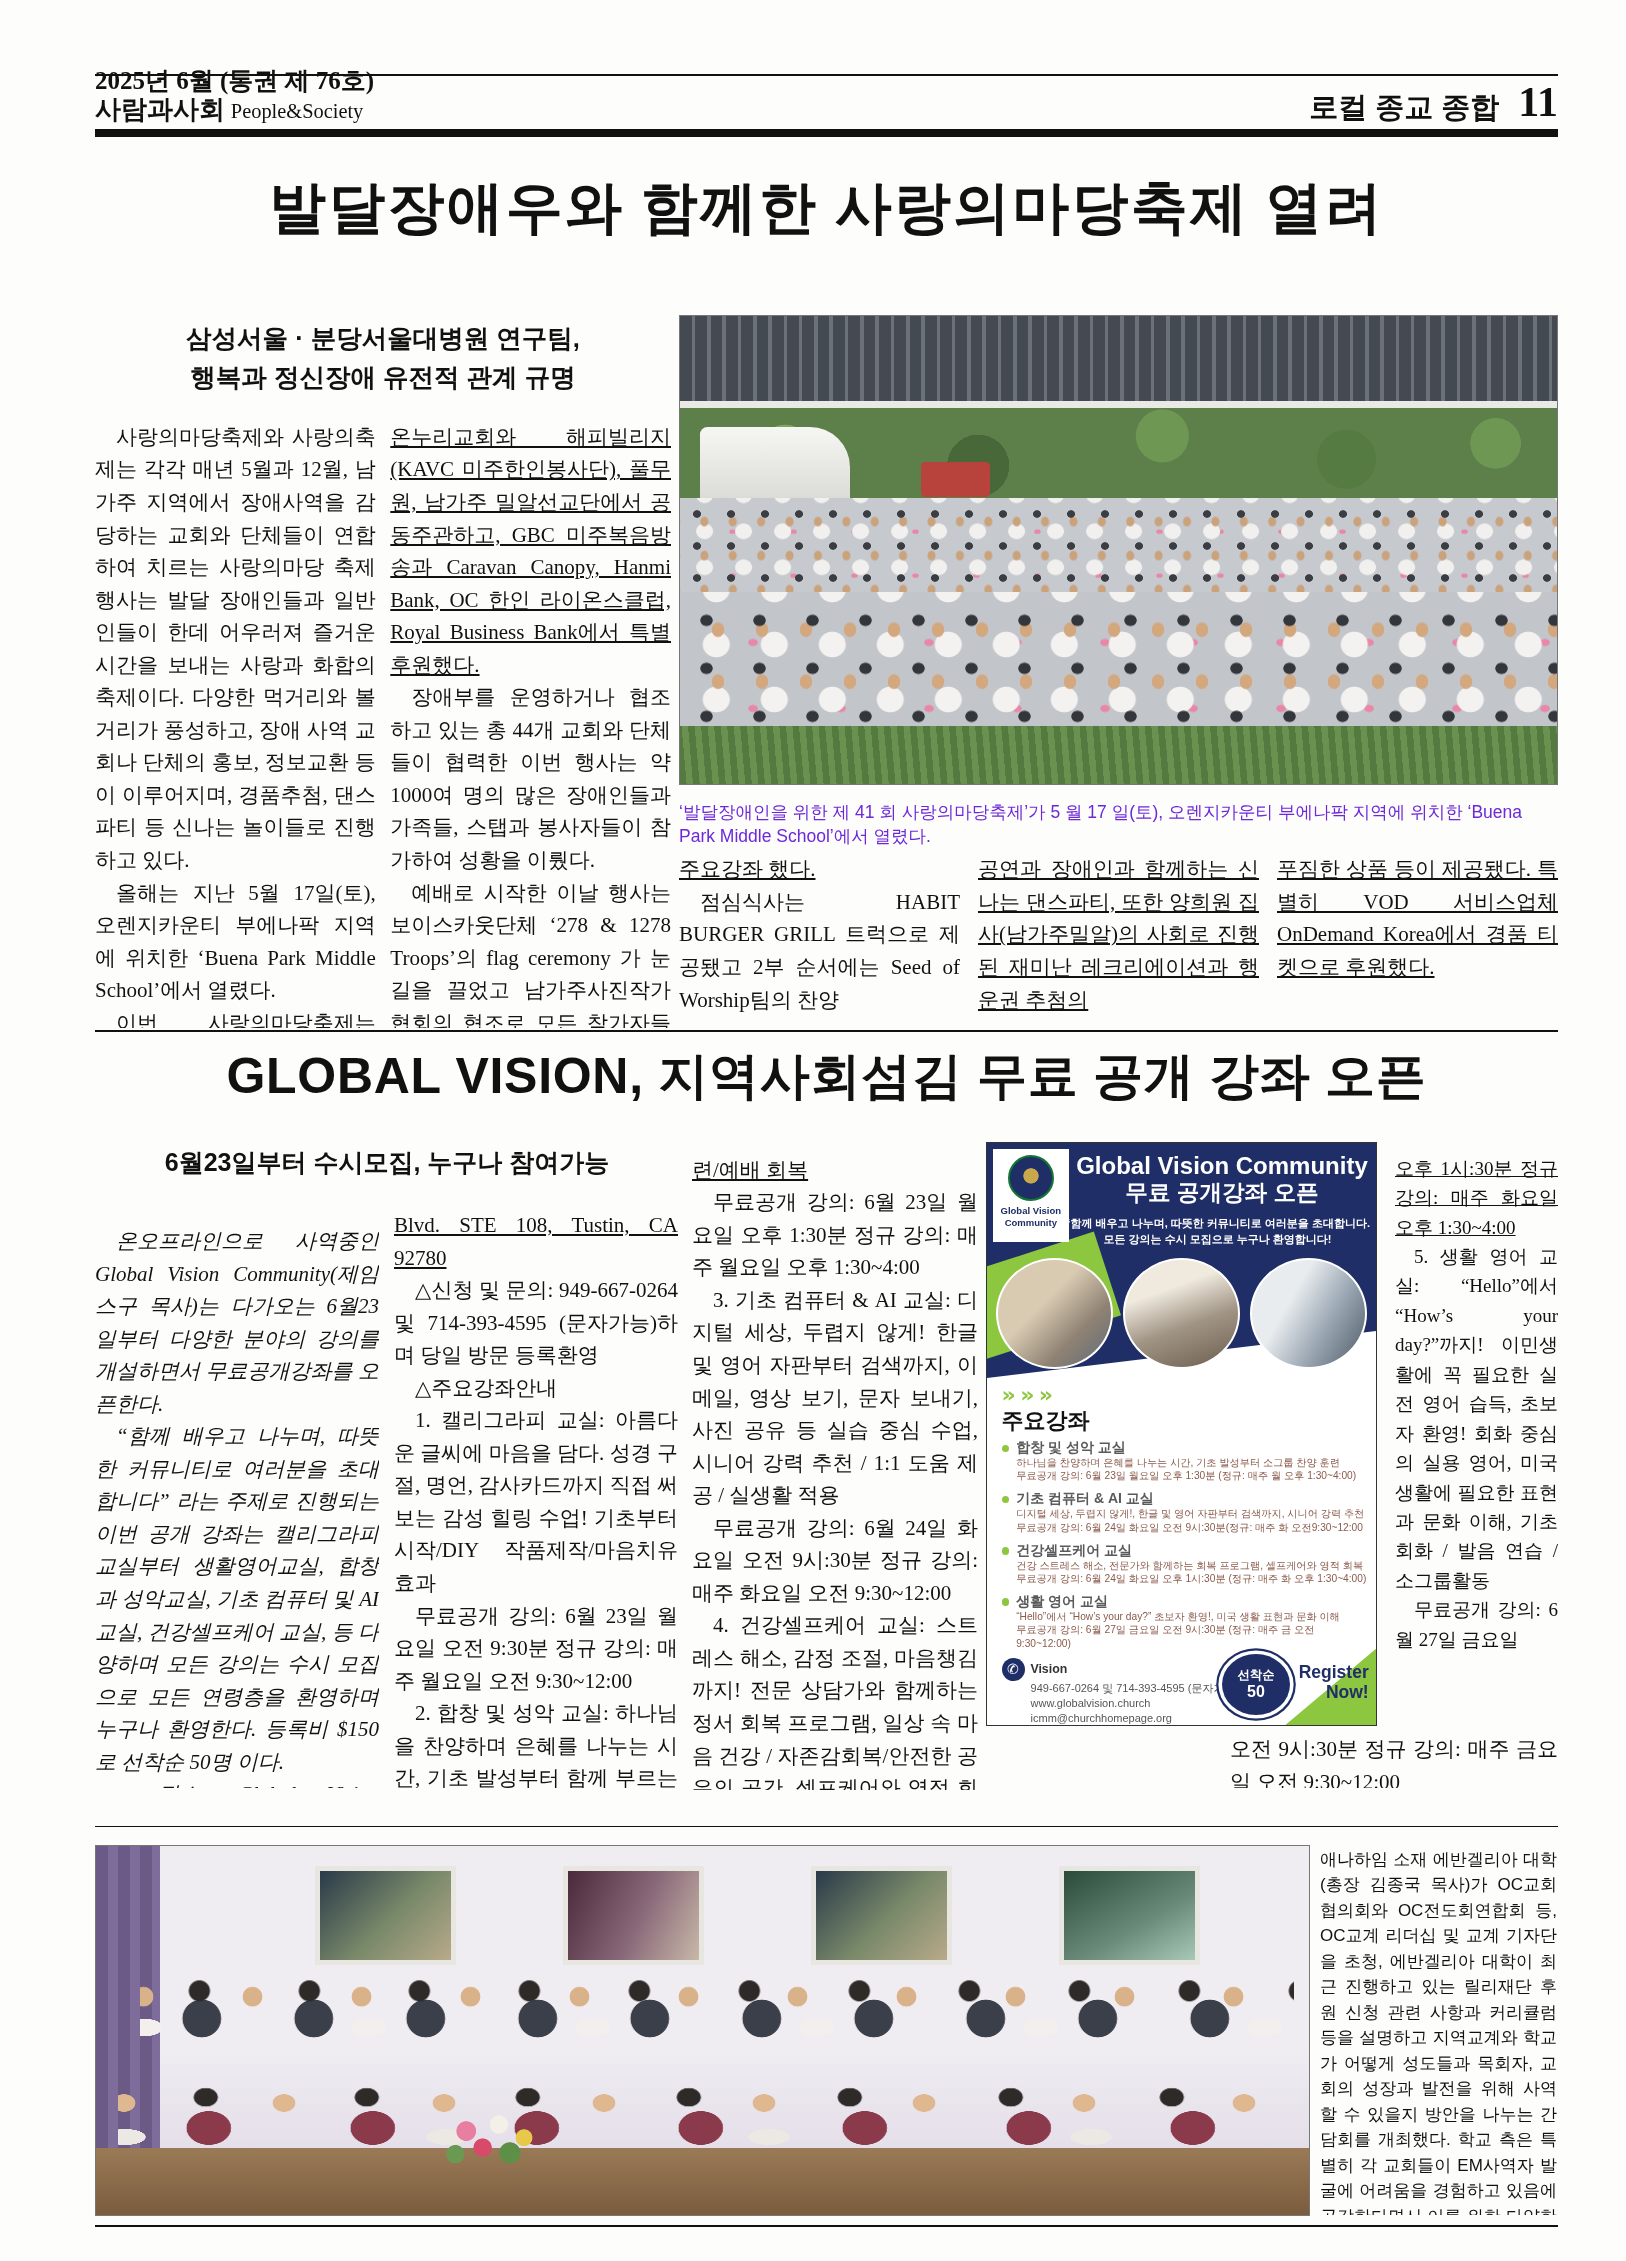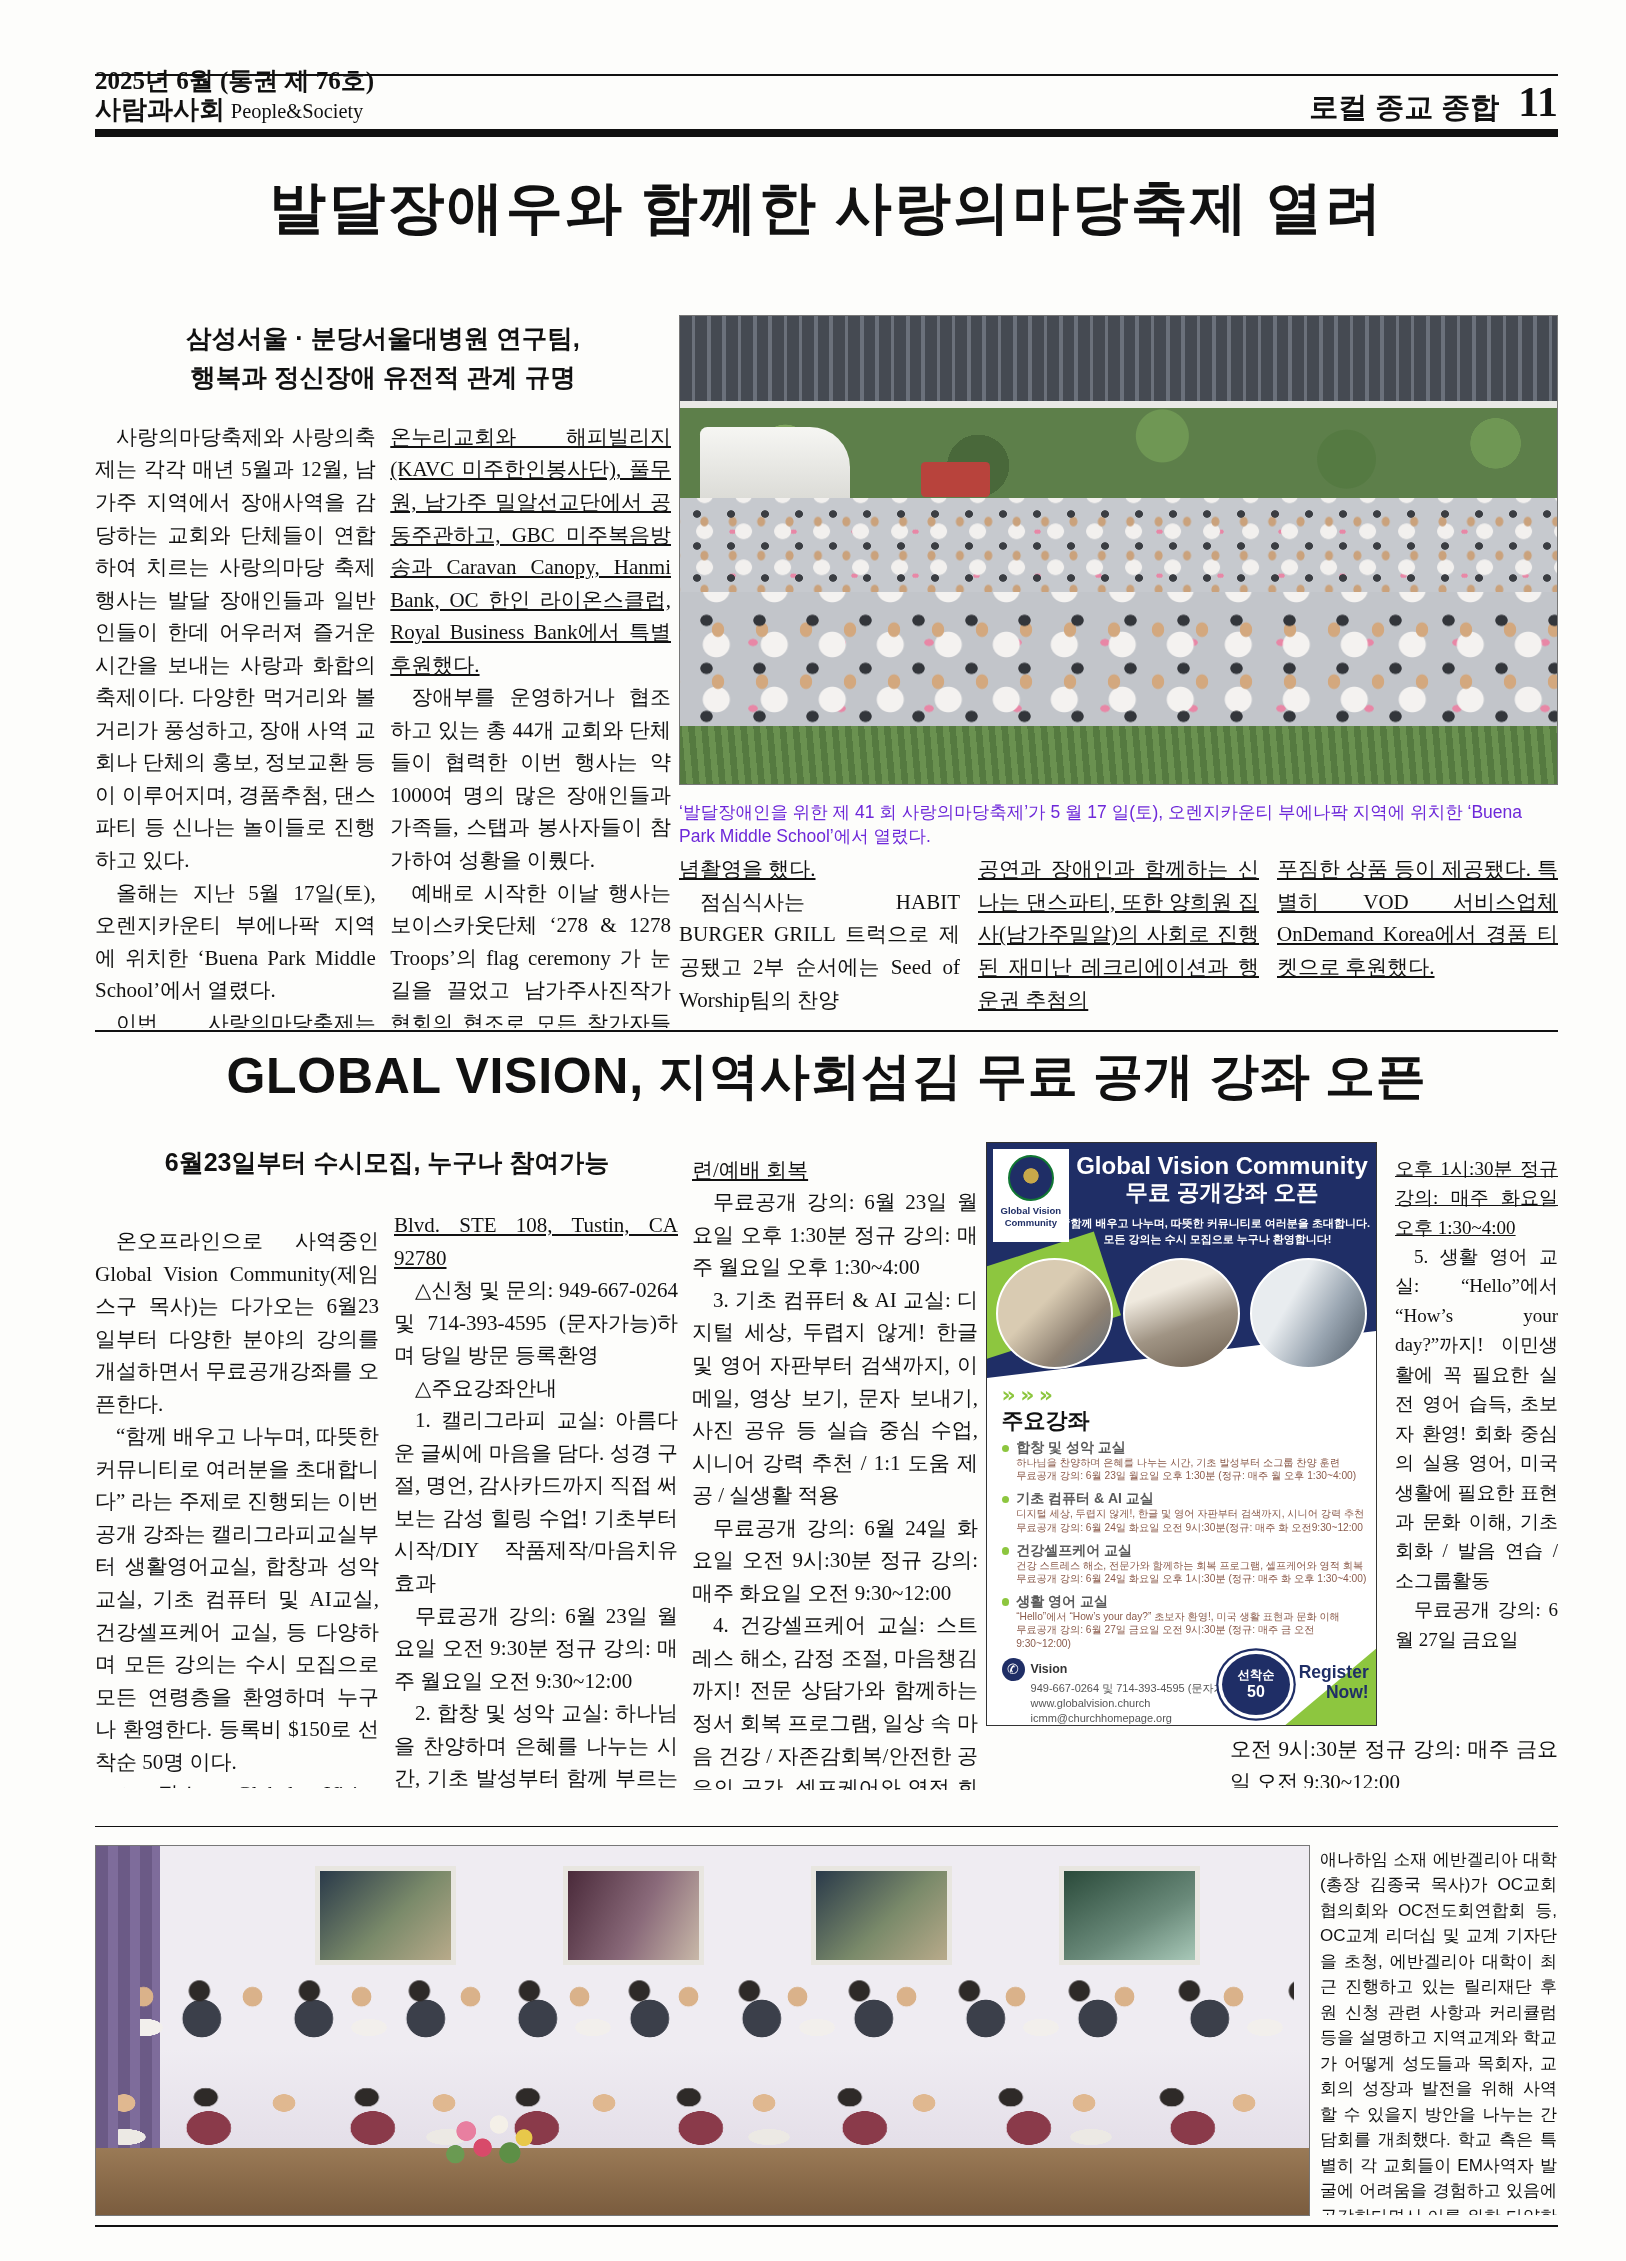--- a/index.html
+++ b/index.html
@@ -54,21 +54,21 @@
   .photo1-caption{font:17.5px/1.35 "Liberation Sans",sans-serif;color:#6d28d9;margin-top:16px;height:48px;overflow:hidden;}
   .a1-bottomcols{display:flex;gap:18px;margin-top:4.4px;}
   .a1-bottomcols .col{height:172px;overflow:hidden;}
   .rule{position:absolute;left:95px;width:1463px;border-top:2.2px solid #111;}
   
   .a2-head{position:absolute;left:95px;top:1049px;width:1463px;text-align:center;
            font:700 50px/1.1 "Liberation Sans",sans-serif;letter-spacing:0.7px;}
   .a2-body{position:absolute;left:95px;top:1142px;width:1463px;height:648px;}
   .a2-subhead{position:absolute;left:0;top:4.4px;width:584px;text-align:center;
               font:700 25px/1.3 "Liberation Sans",sans-serif;}
-  .a2-col1{position:absolute;left:0;top:83px;width:284px;height:563px;overflow:hidden;}
+  .a2-col1{position:absolute;left:0;top:83px;width:284px;height:563px;overflow:hidden;font-style:italic;}
   .a2-col2{position:absolute;left:299px;top:67px;width:284px;height:579px;overflow:hidden;}
   .a2-col3{position:absolute;left:597px;top:11.7px;width:286px;height:636px;overflow:hidden;}
   .a2-col5{position:absolute;left:1300px;top:11.7px;width:163px;height:576px;overflow:hidden;font-size:19px;}
   .a2-below{position:absolute;left:1135px;top:591px;width:328px;overflow:hidden;height:55px;}
   .a2-below p{text-indent:0;}
   
   .flyer{position:absolute;left:891px;top:0;width:391px;height:584px;background:#fff;
          border:1.5px solid #333;box-sizing:border-box;overflow:hidden;
          font-family:"Liberation Sans",sans-serif;}
   .flyer::after{content:"";position:absolute;right:-1.5px;bottom:-1.5px;
@@ -191,21 +191,21 @@
         <div class="p1-trees"></div>
         <div class="p1-tent"></div>
         <div class="p1-canopy-red"></div>
         <div class="p1-crowd-far"></div>
         <div class="p1-crowd-near"></div>
         <div class="p1-grass"></div>
       </div>
       <div class="photo1-caption">‘발달장애인을 위한 제 41 회 사랑의마당축제’가 5 월 17 일(토), 오렌지카운티 부에나팍 지역에 위치한 ‘Buena Park Middle School’에서 열렸다.</div>
       <div class="a1-bottomcols">
         <div class="col bt">
-          <p class="cont">념촬영을 했다.</p>
+          <p class="cont">주요강좌 했다.</p>
           <p>점심식사는 HABIT BURGER GRILL 트럭으로 제공됐고 2부 순서에는 Seed of Worship팀의 찬양</p>
         </div>
         <div class="col bt">
           <p class="cont">공연과 장애인과 함께하는 신나는 댄스파티, 또한 양희원 집사(남가주밀알)의 사회로 진행된 재미난 레크리에이션과 행운권 추첨의</p>
         </div>
         <div class="col bt">
           <p class="cont">푸짐한 상품 등이 제공됐다. 특별히 VOD 서비스업체 OnDemand Korea에서 경품 티켓으로 후원했다.</p>
         </div>
       </div>
     </div>

